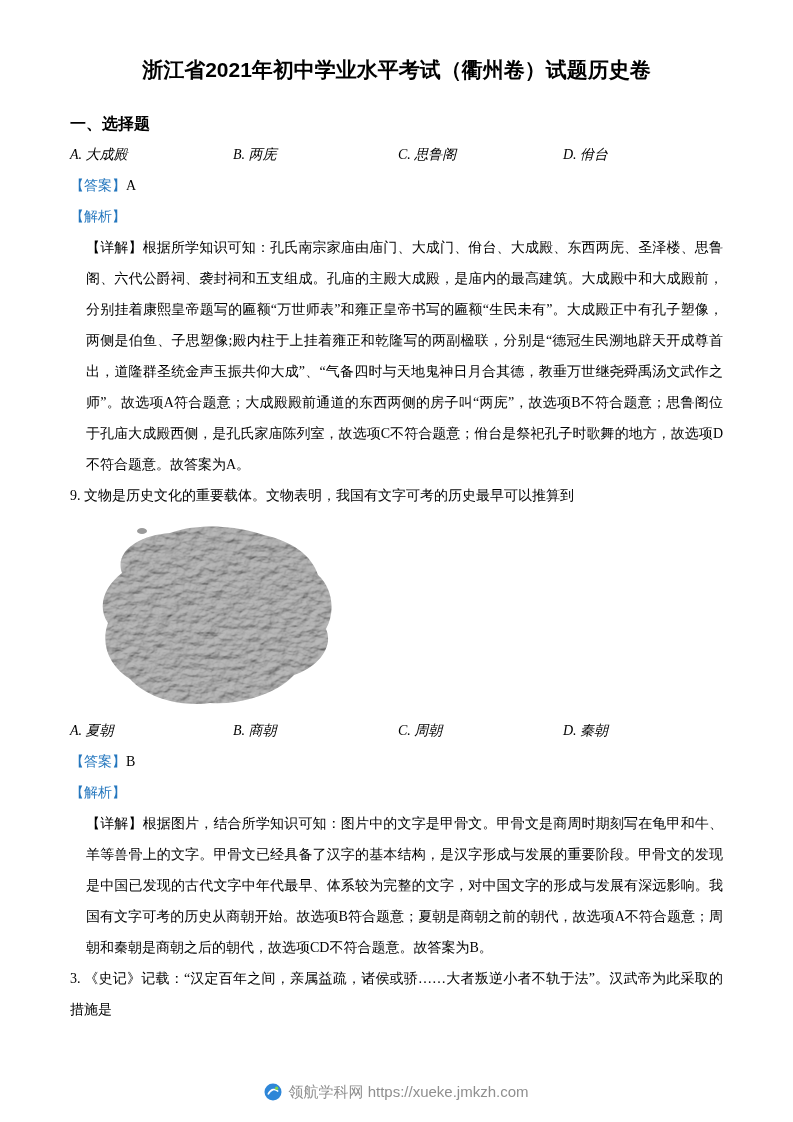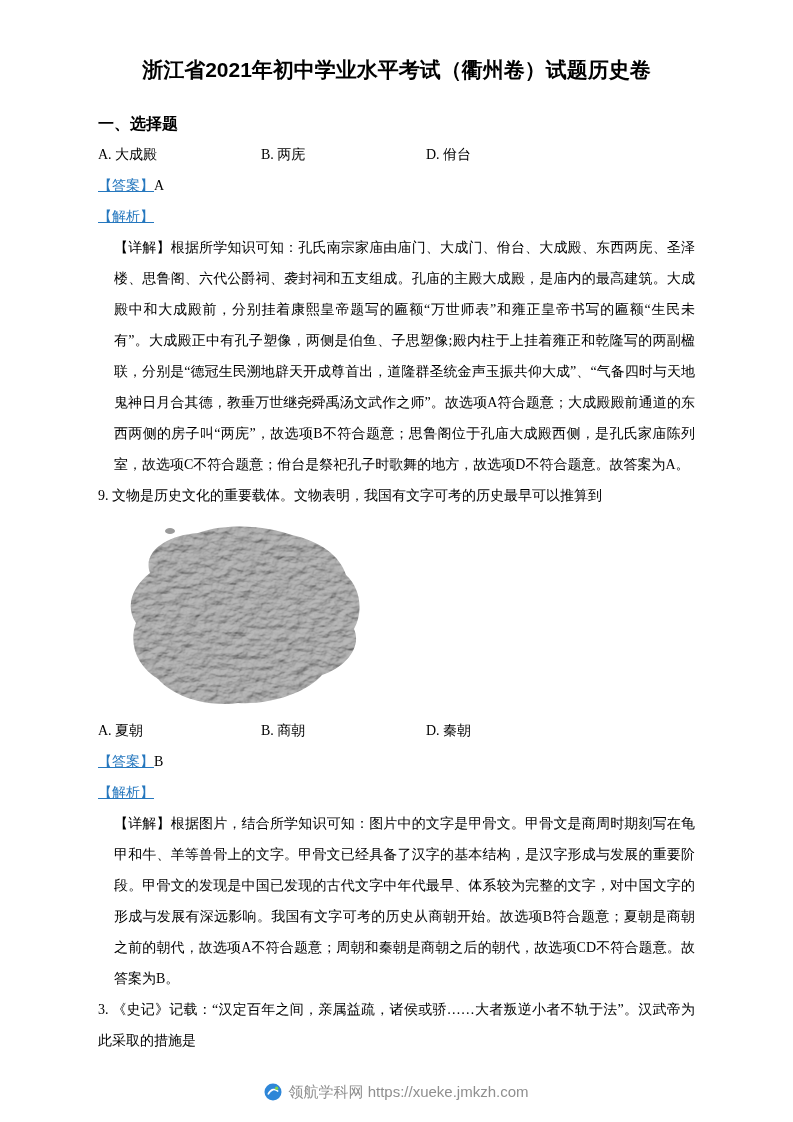--- a/index.html
+++ b/index.html
@@ -1,35 +1,35 @@
 <!DOCTYPE html>
 <html style="--accent-blue: #2577be; --footer-gray: #8f8f8f;"><head>
 <meta charset="utf-8">
 <style>
   * { margin:0; padding:0; box-sizing:border-box; }
   html,body { background:#ffffff; }
   .page {
     width:793px; height:1122px; margin:0 auto; position:relative; overflow:hidden;
-    background:#fff; padding:56px 98px 0;
+    background:#fff; padding:56px 70px 0;
     font-family:"Liberation Serif","DejaVu Serif",serif;
     font-size:14px; color:#000;
   }
   .title {
     text-align:center; font-size:21px; font-weight:700;
     font-family:"Liberation Sans","DejaVu Sans",sans-serif;
     margin-bottom:24px;
   }
   .section-header {
     font-size:16px; font-weight:700; line-height:31px;
     font-family:"Liberation Sans","DejaVu Sans",sans-serif;
   }
   .stem { line-height:31px; text-align:justify; }
-  .options { display:grid; grid-template-columns:163px 165px 165px 1fr; line-height:31px; }
+  .options { display:grid; grid-template-columns:163px 165px 165px 1fr; line-height:31px;font-style:italic; }
   .line { line-height:31px; }
-  .blue { color:var(--accent-blue,#2577be);text-decoration:underline; }
+  .blue { color:var(--accent-blue,#2577be); }
   .detail { line-height:31px; text-align:justify;margin-left:16px; }
   .bone-figure { margin:8px 0 4px 14px; line-height:0; }
   .footer {
     position:absolute; left:0; bottom:20px; width:100%; text-align:center;
     color:var(--footer-gray,#8f8f8f); font-size:15px;
     font-family:Liberation Sans, sans-serif;
   }
   .footer .logo { display:inline-block; vertical-align:-4px; margin-right:6px; line-height:0; }
 </style>
 </head>
@@ -38,20 +38,21 @@
 <div class="page">
 
   <h1 class="title">浙江省2021年初中学业水平考试（衢州卷）试题历史卷</h1>
 
   <div class="section-header">一、选择题</div>
 
   <div>
     <div class="options">
       <span>A. 大成殿</span>
       <span>B. 两庑</span>
+      <span>C. 思鲁阁</span>
       <span>D. 佾台</span>
     </div>
     <div class="line"><span class="blue">【答案】</span><span>A</span></div>
     <div class="line"><span class="blue">【解析】</span></div>
     <p class="detail"><span>【详解】</span><span>根据所学知识可知：孔氏南宗家庙由庙门、大成门、佾台、大成殿、东西两庑、圣泽楼、思鲁阁、六代公爵祠、袭封祠和五支组成。孔庙的主殿大成殿，是庙内的最高建筑。大成殿中和大成殿前，分别挂着康熙皇帝题写的匾额“万世师表”和雍正皇帝书写的匾额“生民未有”。大成殿正中有孔子塑像，两侧是伯鱼、子思塑像;殿内柱于上挂着雍正和乾隆写的两副楹联，分别是“德冠生民溯地辟天开成尊首出，道隆群圣统金声玉振共仰大成”、“气备四时与天地鬼神日月合其德，教垂万世继尧舜禹汤文武作之师”。故选项A符合题意；大成殿殿前通道的东西两侧的房子叫“两庑”，故选项B不符合题意；思鲁阁位于孔庙大成殿西侧，是孔氏家庙陈列室，故选项C不符合题意；佾台是祭祀孔子时歌舞的地方，故选项D不符合题意。故答案为A。</span></p>
   </div>
 
   <div>
     <div class="stem">9. 文物是历史文化的重要载体。文物表明，我国有文字可考的历史最早可以推算到</div>
 
@@ -67,20 +68,21 @@
           </filter>
         </defs>
         <ellipse cx="58" cy="12" rx="5" ry="3" fill="#9a9a9a"></ellipse>
         <path filter="url(#boneTex)" fill="#6e6e6e" d="M38,54 C30,32 56,16 86,14 C112,4 152,6 180,16 C207,22 228,36 234,56 C248,68 252,92 242,110 C250,128 234,148 210,156 C194,174 158,186 126,184 C94,188 62,178 46,160 C26,148 16,126 24,104 C12,86 22,66 38,54 Z"></path>
       </svg>
     </div>
 
     <div class="options">
       <span>A. 夏朝</span>
       <span>B. 商朝</span>
+      <span>C. 周朝</span>
       <span>D. 秦朝</span>
     </div>
     <div class="line"><span class="blue">【答案】</span><span>B</span></div>
     <div class="line"><span class="blue">【解析】</span></div>
     <p class="detail"><span>【详解】</span><span>根据图片，结合所学知识可知：图片中的文字是甲骨文。甲骨文是商周时期刻写在龟甲和牛、羊等兽骨上的文字。甲骨文已经具备了汉字的基本结构，是汉字形成与发展的重要阶段。甲骨文的发现是中国已发现的古代文字中年代最早、体系较为完整的文字，对中国文字的形成与发展有深远影响。我国有文字可考的历史从商朝开始。故选项B符合题意；夏朝是商朝之前的朝代，故选项A不符合题意；周朝和秦朝是商朝之后的朝代，故选项CD不符合题意。故答案为B。</span></p>
   </div>
 
   <div>
     <div class="stem">3. 《史记》记载：“汉定百年之间，亲属益疏，诸侯或骄……大者叛逆小者不轨于法”。汉武帝为此采取的措施是</div>
   </div>

